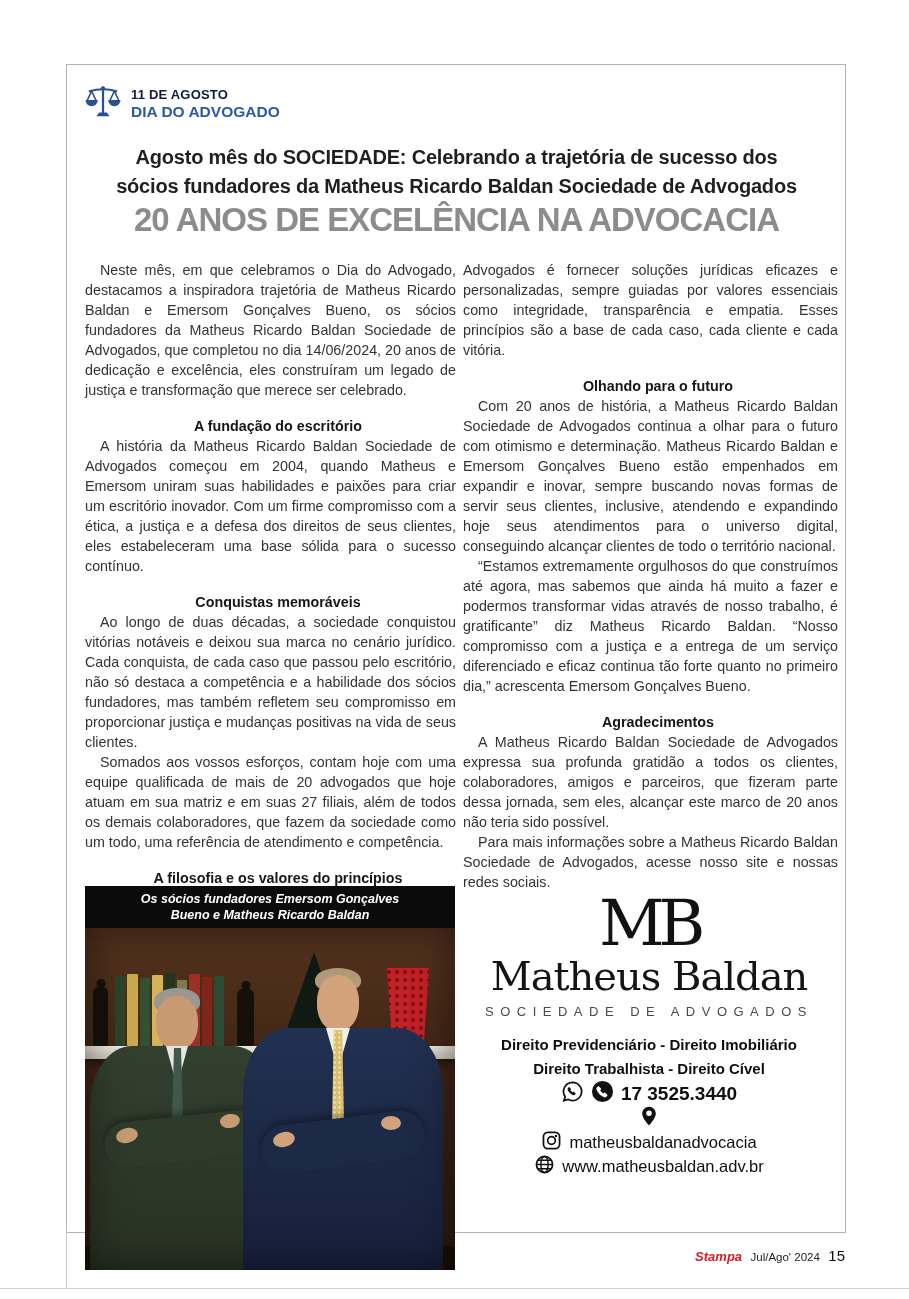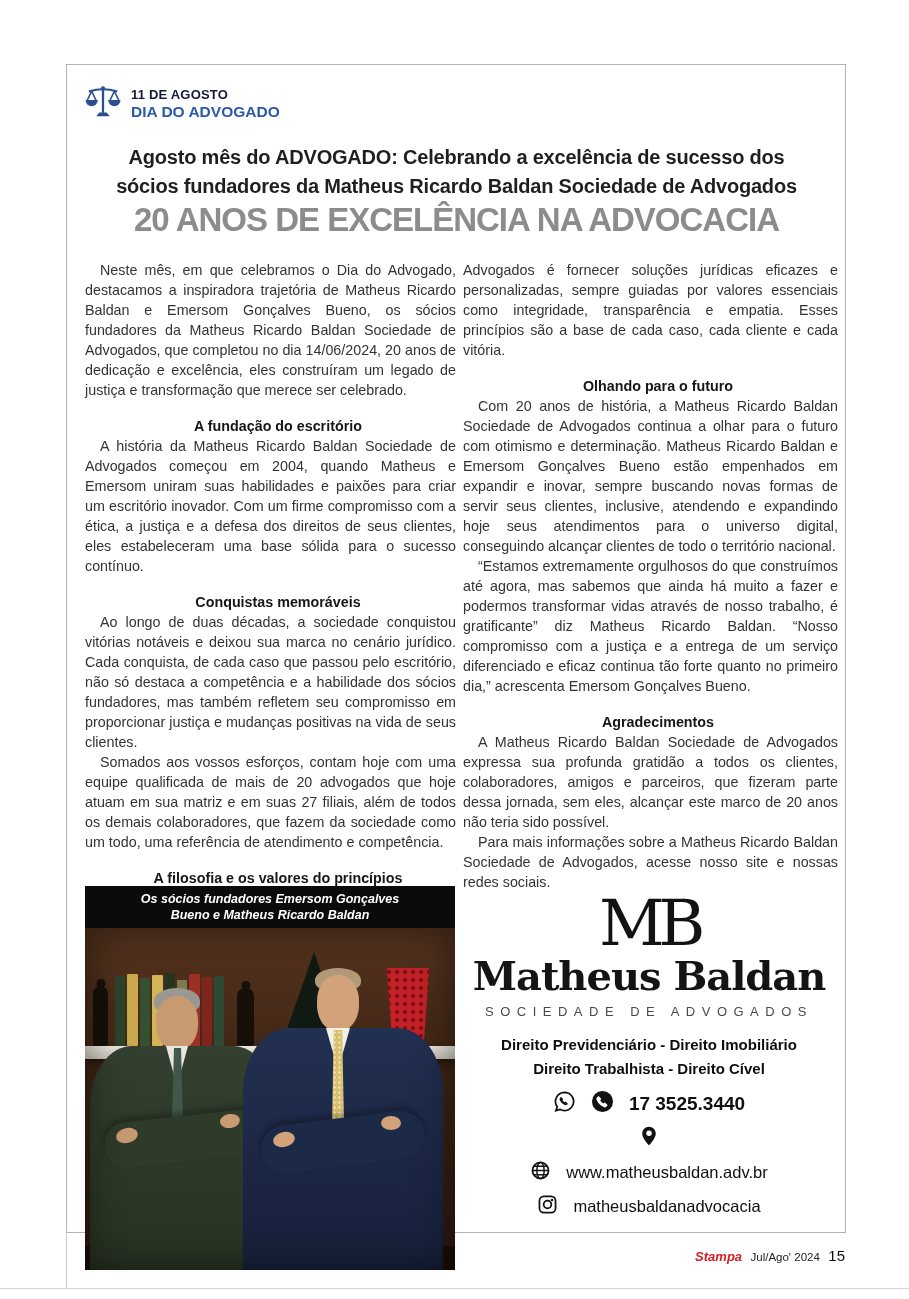--- a/index.html
+++ b/index.html
@@ -69,24 +69,24 @@
   .tie-r{left:89px;top:62px;width:12px;height:96px;clip-path:polygon(15% 0,85% 0,100% 100%,0 100%);
          background:radial-gradient(circle,rgba(255,255,255,.45) 1px,transparent 1.6px) 0 0/5px 5px,#d9c06c;}
   .arms-r{left:18px;top:150px;width:164px;height:48px;background:#1d2a47;border-radius:26px;transform:rotate(-7deg);box-shadow:0 -4px 6px rgba(0,0,0,.3);}
   .hand-r1{left:30px;top:164px;width:22px;height:15px;background:#d2a27a;border-radius:50%;transform:rotate(-12deg);}
   .hand-r2{left:138px;top:148px;width:20px;height:14px;background:#d2a27a;border-radius:50%;}
   .cabinet{position:absolute;left:0;bottom:0;width:100%;height:24px;background:#1c0f07;z-index:0;}
 
   
   .brand{position:absolute;left:456px;top:892px;width:386px;text-align:center;color:#111;}
   .monogram{font-family:"DejaVu Serif","Liberation Serif",serif;font-size:64px;line-height:62px;letter-spacing:-.1em;color:#121212;}
-  .brand-name{font-family:"DejaVu Serif","Liberation Serif",serif;font-weight:700;font-size:40px;line-height:44px;letter-spacing:-1px;color:#141414;text-align:center;}
+  .brand-name{font-family:"DejaVu Serif","Liberation Serif",serif;font-weight:400;font-size:40px;line-height:44px;letter-spacing:-1px;color:#141414;text-align:center;}
   .brand-sub{font-size:13px;letter-spacing:6.5px;color:#4a4a4a;margin-top:6px;}
   .practice{font-weight:700;font-size:15px;line-height:24px;margin-top:14px;color:#0f0f0f;}
-  .contact-row{display:flex;justify-content:center;align-items:center;gap:15px;height:22px;margin-top:12px;font-size:16.5px;color:#0f0f0f;}
+  .contact-row{display:flex;justify-content:center;align-items:center;gap:7px;height:22px;margin-top:2px;font-size:16.5px;color:#0f0f0f;}
   .phone-row{font-weight:700;font-size:19px;}
   .contact-row svg{flex:0 0 auto;}
 
   
   .footer{position:absolute;left:545px;top:1247px;width:300px;text-align:right;white-space:nowrap;}
   .footer-brand{color:#d51f26;font-weight:700;font-style:italic;font-size:13px;}
   .footer-issue{font-size:11.5px;color:#222;margin-left:4px;}
   .footer-page{font-size:15px;color:#111;margin-left:4px;}
 </style>
 </head>
@@ -111,21 +111,21 @@
         <path d="M13 34 h14 l-3-4 h-8 z" fill="#2b5090"></path>
       </svg>
     </span>
     <span class="masthead-text">
       <span class="masthead-date">11 DE AGOSTO</span>
       <span class="masthead-label">DIA DO ADVOGADO</span>
     </span>
   </div>
 
   <div class="headline">
-    <span>Agosto mês do ADVOGADO: Celebrando a excelência de sucesso dos</span>
+    <span>Agosto mês do SOCIEDADE: Celebrando a trajetória de sucesso dos</span>
     <span>sócios fundadores da Matheus Ricardo Baldan Sociedade de Advogados</span>
   </div>
   <div class="big-title">20 ANOS DE EXCELÊNCIA NA ADVOCACIA</div>
 
   <div class="col col-left">
     <p>Neste mês, em que celebramos o Dia do Advogado, destacamos a inspiradora trajetória de Matheus Ricardo Baldan e Emersom Gonçalves Bueno, os sócios fundadores da Matheus Ricardo Baldan Sociedade de Advogados, que completou no dia 14/06/2024, 20 anos de dedicação e excelência, eles construíram um legado de justiça e transformação que merece ser celebrado.</p>
     <h3>A fundação do escritório</h3>
     <p>A história da Matheus Ricardo Baldan Sociedade de Advogados começou em 2004, quando Matheus e Emersom uniram suas habilidades e paixões para criar um escritório inovador. Com um firme compromisso com a ética, a justiça e a defesa dos direitos de seus clientes, eles estabeleceram uma base sólida para o sucesso contínuo.</p>
     <h3>Conquistas memoráveis</h3>
     <p>Ao longo de duas décadas, a sociedade conquistou vitórias notáveis e deixou sua marca no cenário jurídico. Cada conquista, de cada caso que passou pelo escritório, não só destaca a competência e a habilidade dos sócios fundadores, mas também refletem seu compromisso em proporcionar justiça e mudanças positivas na vida de seus clientes.</p>
@@ -221,37 +221,37 @@
           <path d="M12 1.8 c-4.1 0-7.4 3.3-7.4 7.4 0 5.5 7.4 13 7.4 13 s7.4-7.5 7.4-13 c0-4.1-3.3-7.4-7.4-7.4z" fill="#111"></path>
           <circle cx="12" cy="9" r="3" fill="#fff"></circle>
         </svg>
       </span>
     </div>
 
 
     <div class="contact-row">
       <span>
         <svg width="21" height="21" viewBox="0 0 24 24">
+          <rect x="2.8" y="2.8" width="18.4" height="18.4" rx="5" fill="none" stroke="#111" stroke-width="2"></rect>
+          <circle cx="12" cy="12" r="4.4" fill="none" stroke="#111" stroke-width="2"></circle>
+          <circle cx="17.2" cy="6.8" r="1.4" fill="#111"></circle>
+        </svg>
+      </span>
+      <span>matheusbaldanadvocacia</span>
+    </div>
+
+    <div class="contact-row">
+      <span>
+        <svg width="21" height="21" viewBox="0 0 24 24">
           <circle cx="12" cy="12" r="9.2" fill="none" stroke="#111" stroke-width="2"></circle>
           <ellipse cx="12" cy="12" rx="4.2" ry="9.2" fill="none" stroke="#111" stroke-width="1.6"></ellipse>
           <path d="M2.8 12 h18.4 M4.2 7.2 h15.6 M4.2 16.8 h15.6" stroke="#111" stroke-width="1.6" fill="none"></path>
         </svg>
       </span>
       <span>www.matheusbaldan.adv.br</span>
-    </div>
-
-    <div class="contact-row">
-      <span>
-        <svg width="21" height="21" viewBox="0 0 24 24">
-          <rect x="2.8" y="2.8" width="18.4" height="18.4" rx="5" fill="none" stroke="#111" stroke-width="2"></rect>
-          <circle cx="12" cy="12" r="4.4" fill="none" stroke="#111" stroke-width="2"></circle>
-          <circle cx="17.2" cy="6.8" r="1.4" fill="#111"></circle>
-        </svg>
-      </span>
-      <span>matheusbaldanadvocacia</span>
     </div>
   </div>
 
   <div class="footer">
     <span class="footer-brand">Stampa</span>
     <span class="footer-issue">Jul/Ago' 2024</span>
     <span class="footer-page">15</span>
   </div>
 
 </div>

